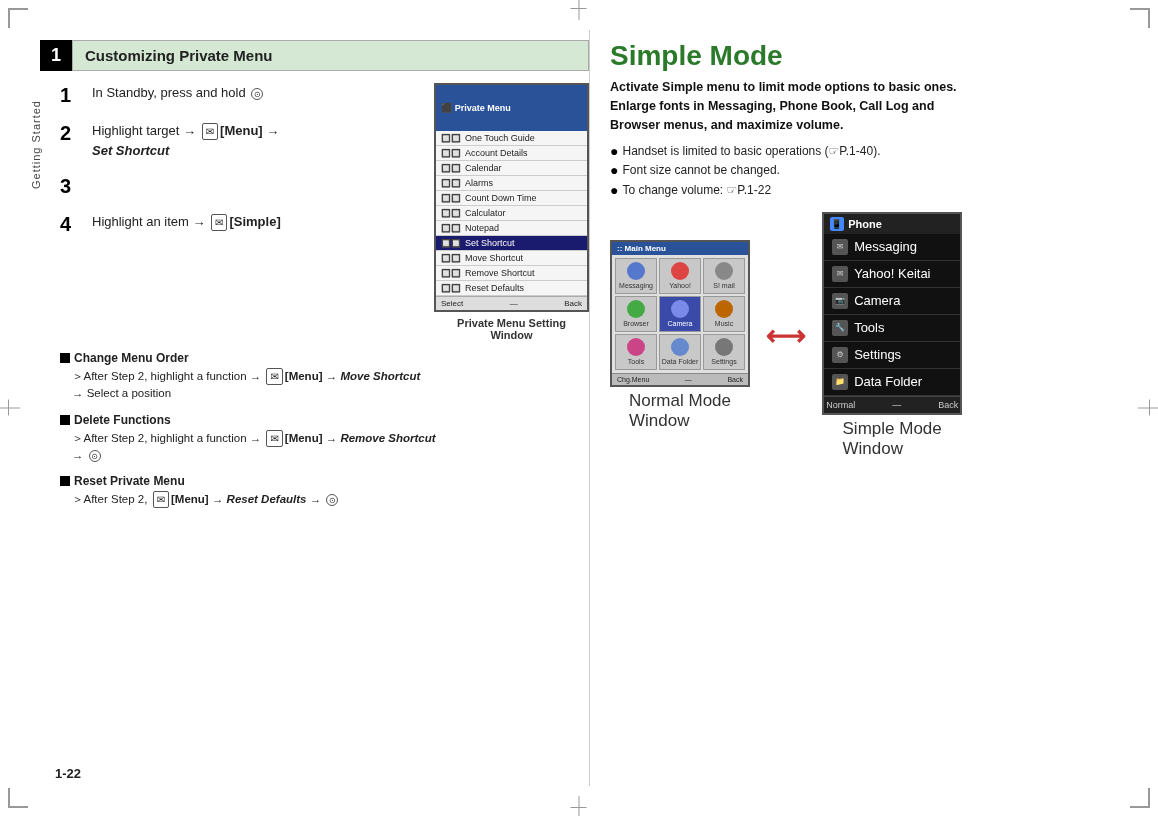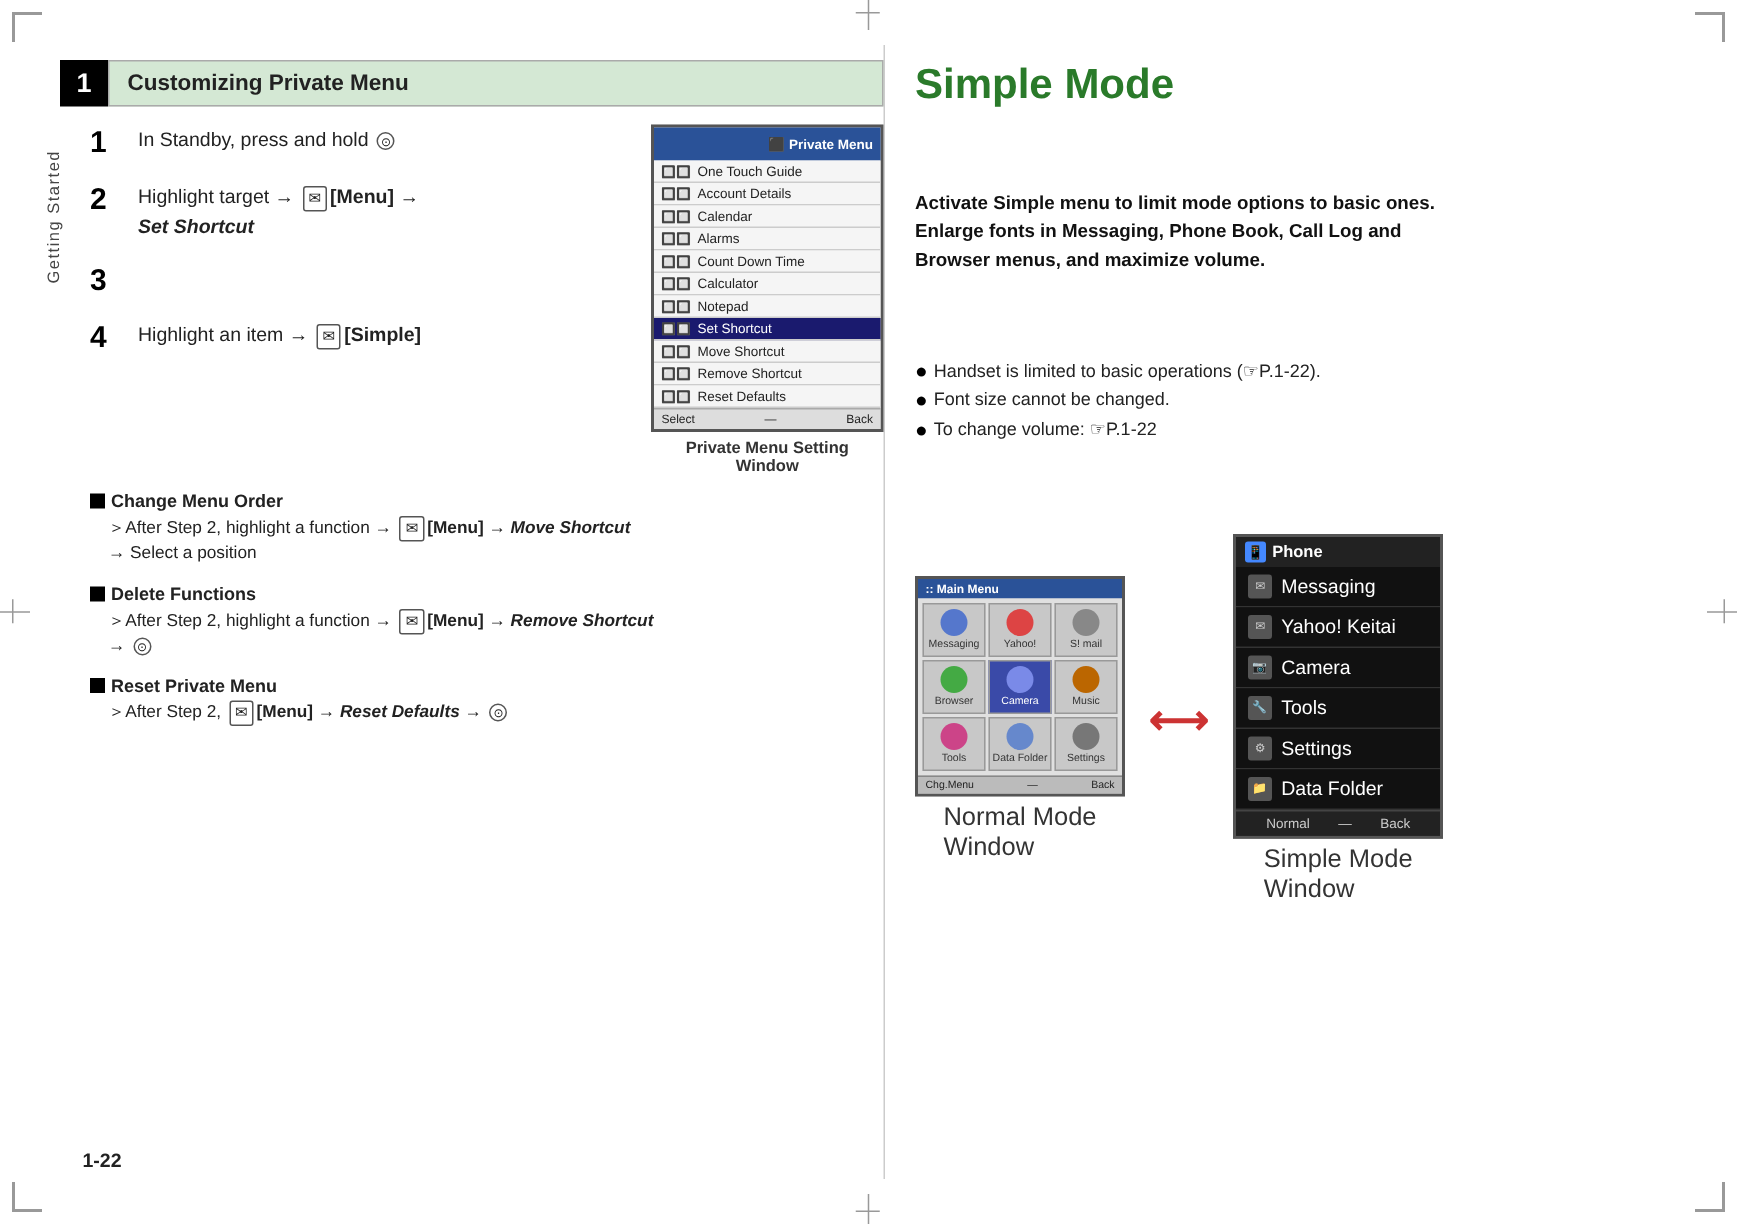--- a/index.html
+++ b/index.html
@@ -196,26 +196,25 @@
       flex-shrink: 0;
     }
     .phone-screen {
       border: 2px solid #555;
       background: #e8e8e8;
       font-size: 9px;
     }
     .phone-titlebar {
       background: #2a5298;
       color: #fff;
-      padding: 6px 5px;
+      padding: 18px 5px;
       font-size: 9px;
       font-weight: bold;
       display: flex;
       align-items: center;
-      justify-content: flex-end;
     }
     .phone-menu-item {
       padding: 2px 5px;
       border-bottom: 1px solid #ccc;
       display: flex;
       align-items: center;
       font-size: 9px;
       background: #f5f5f5;
     }
     .phone-menu-item.selected {
@@ -294,21 +293,20 @@
       font-weight: bold;
       margin-top: 44px;
     }
 
     
     .right-panel {
       flex: 1;
       padding: 10px 20px;
       display: flex;
       flex-direction: column;
-      gap: 48px;
     }
 
     .simple-mode-title {
       font-size: 28px;
       font-weight: bold;
       color: #2a7a2a;
       margin-bottom: 6px;
       font-family: Arial, sans-serif;
     }
 
@@ -457,21 +455,21 @@
       font-size: 8px;
       display: flex;
       align-items: center;
       justify-content: center;
       color: #ccc;
     }
     .simple-footer {
       background: #222;
       display: flex;
       justify-content: space-between;
-      padding: 3px 20px;
+      padding: 3px 2px;
       font-size: 9px;
       color: #ccc;
       border-top: 1px solid #444;
     }
 
     
     .mode-arrow {
       font-size: 28px;
       color: #cc3333;
       font-weight: bold;
@@ -630,21 +628,21 @@
 
     <div class="simple-mode-intro">
       Activate Simple menu to limit mode options to basic ones.<br>
       Enlarge fonts in Messaging, Phone Book, Call Log and<br>
       Browser menus, and maximize volume.
     </div>
 
     <ul class="bullet-list">
       <li>
         <span class="bullet-dot">●</span>
-        <span>Handset is limited to basic operations (☞P.1-22).</span>
+        <span>Handset is limited to basic operations (☞P.1-40).</span>
       </li>
       <li>
         <span class="bullet-dot">●</span>
         <span>Font size cannot be changed.</span>
       </li>
       <li>
         <span class="bullet-dot">●</span>
         <span>To change volume: ☞P.1-22</span>
       </li>
     </ul>

